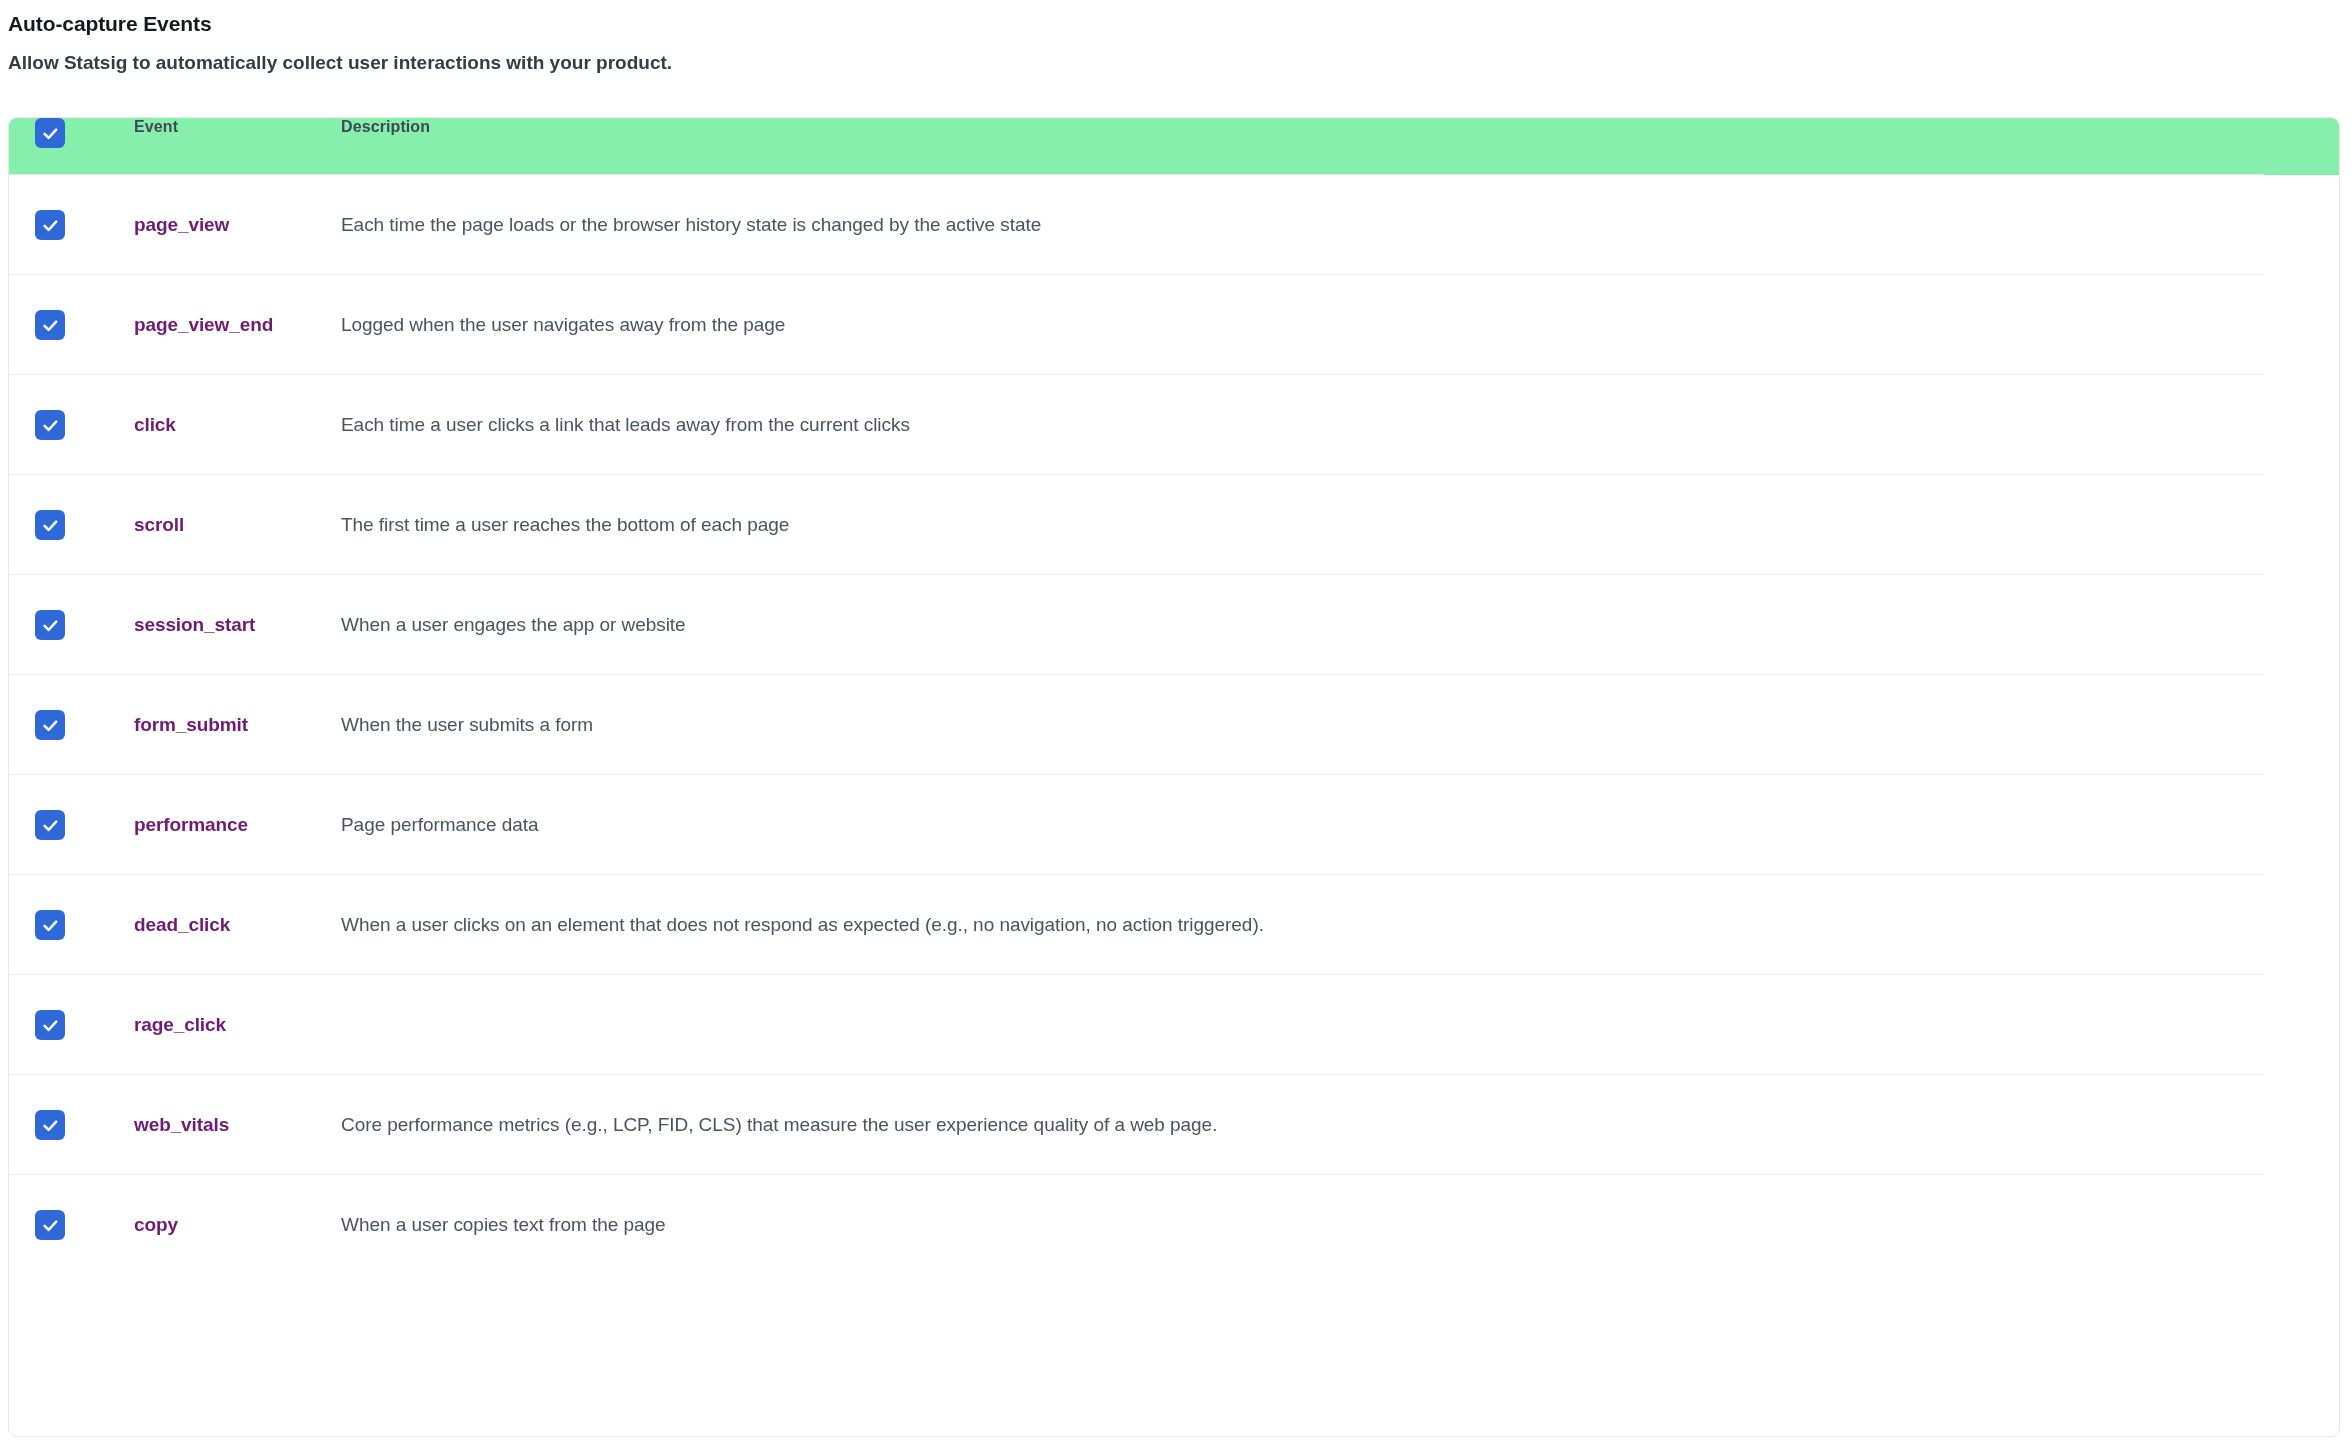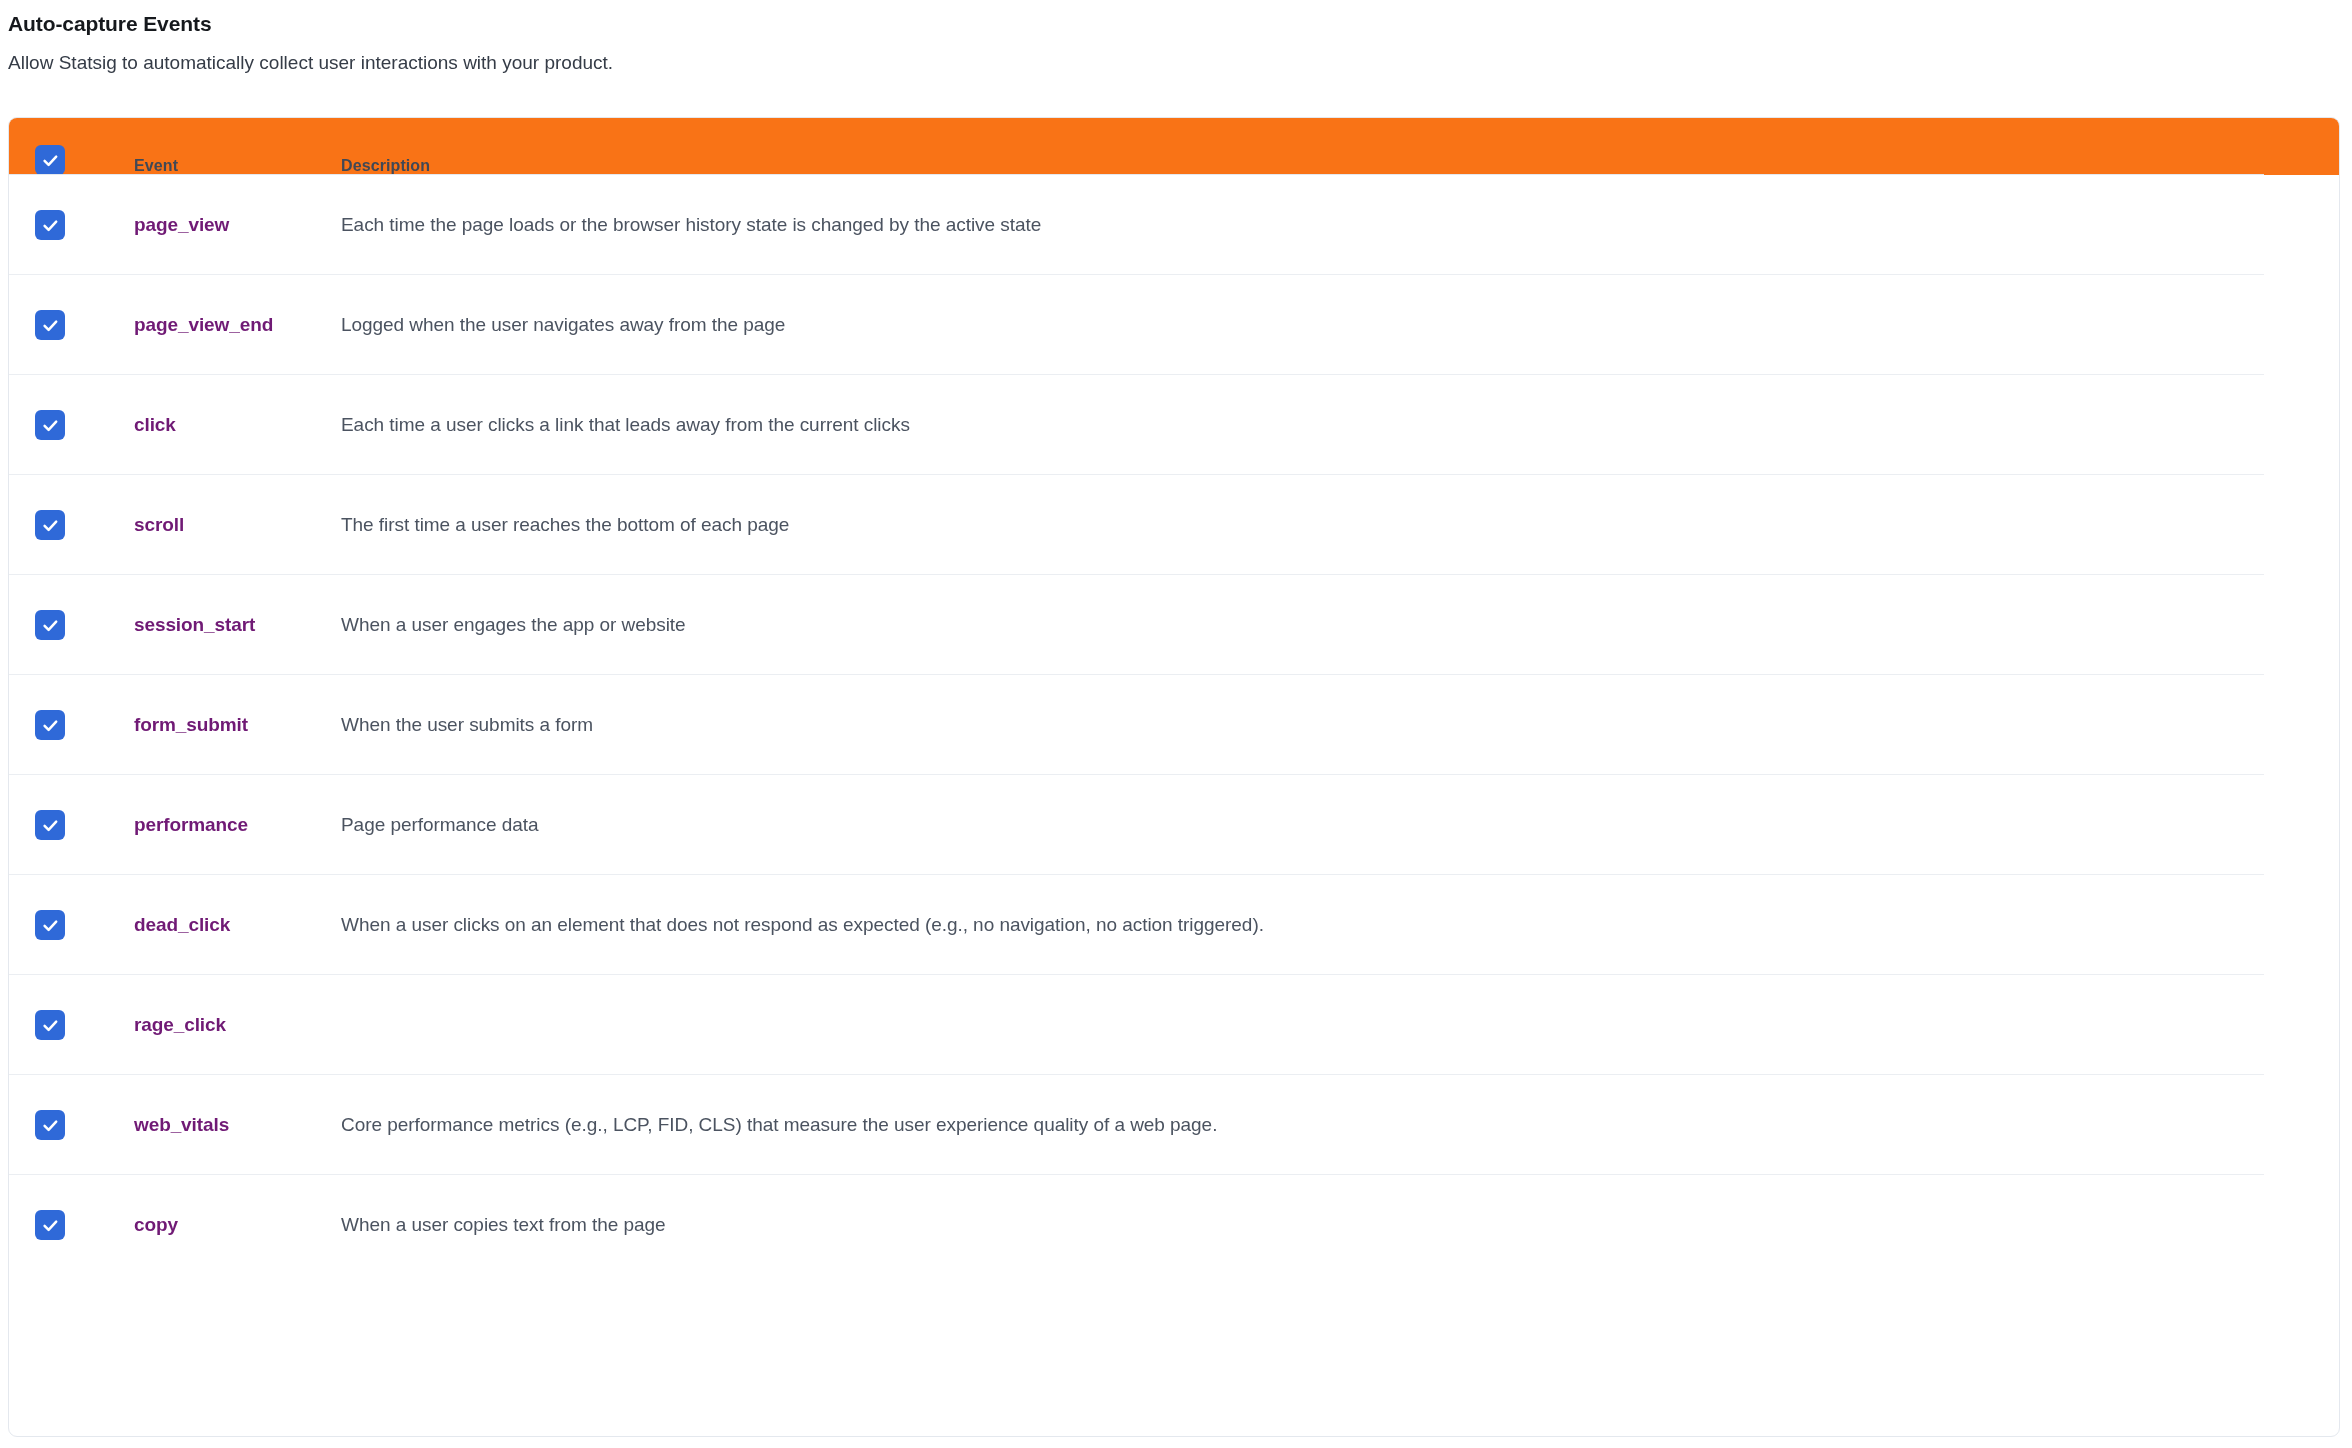--- a/index.html
+++ b/index.html
@@ -19,21 +19,21 @@
   .section-title {
     font-size: 21px;
     font-weight: 700;
     color: #16191d;
     letter-spacing: -0.1px;
     line-height: 26px;
   }
   .section-subtitle {
     margin-top: 14px;
     font-size: 19px;
-    font-weight: 400;
+    font-weight: 700;
     color: #353c47;
     line-height: 24px;
   }
 
   
   .table-card {
     position: absolute;
     left: 8px;
     top: 117px;
     width: 2332px;
@@ -41,23 +41,23 @@
     border: 1px solid #e4e8ee;
     border-radius: 9px;
     background: #ffffff;
     overflow: hidden;
   }
 
   .table { width: 100%; }
 
   .thead-row {
     display: flex;
-    align-items: flex-end;
+    align-items: flex-start;
     height: 57px;
-    background: #f97316;
+    background: #86efac;
     position: relative;
   }
   .thead-row::after {
     content: "";
     position: absolute;
     left: 0; right: 75px; bottom: 0;
     height: 1px;
     background: #e4e8ee;
   }
 

